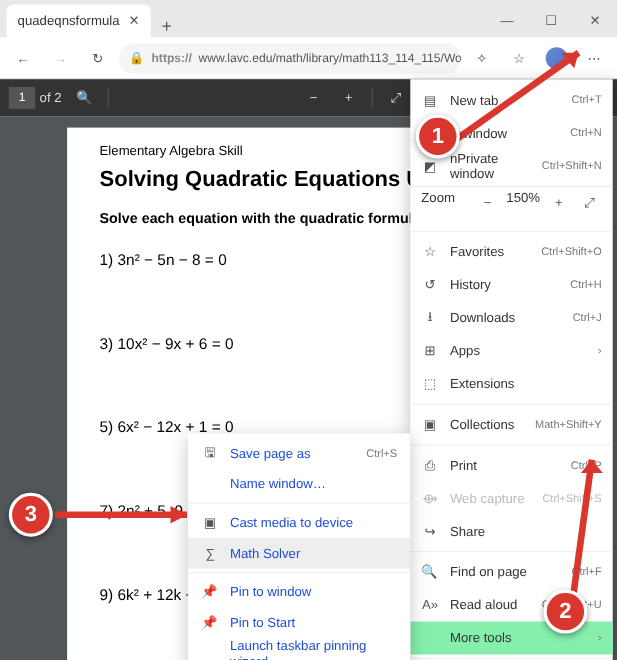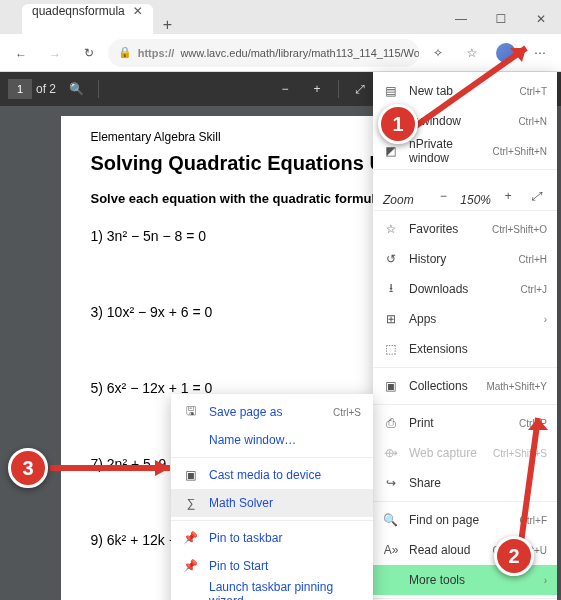--- a/index.html
+++ b/index.html
@@ -1,20 +1,20 @@
 <!DOCTYPE html>
 <html><head>
 <meta charset="utf-8">
 <style>
 * { box-sizing: border-box; margin: 0; padding: 0; font-family: "Segoe UI", sans-serif; }
 body { width: 561px; height: 600px; background: #f3f3f3; position: relative; overflow: hidden; font-size: 12px; color: #333; }
 
 
 .titlebar { height: 34px; display: flex; align-items: flex-end; background: #e8e8e8; }
-.tab { display: flex; align-items: flex-start; background: #fff; height: 30px; padding: 0 10px; border-radius: 6px 6px 0 0; margin-left: 22px; gap: 8px; font-size: 12px; }
+.tab { display: flex; align-items: center; background: #fff; height: 30px; padding: 0 10px; border-radius: 6px 6px 0 0; margin-left: 6px; gap: 8px; font-size: 12px; }
 .tab .close { font-size: 12px; color: #555; }
 .newtab { padding: 0 10px; font-size: 16px; color: #555; }
 .winctrl { margin-left: auto; display: flex; }
 .winctrl div { width: 40px; height: 30px; display: flex; align-items: center; justify-content: center; color: #555; }
 
 
 .toolbar { height: 38px; background: #fff; display: flex; align-items: center; padding: 0 6px; gap: 4px; border-bottom: 1px solid #ddd; }
 .tbtn { width: 30px; height: 30px; display: flex; align-items: center; justify-content: center; color: #555; border-radius: 4px; }
 .addr { flex: 1; display: flex; align-items: center; height: 28px; background: #f5f5f5; border-radius: 14px; padding: 0 10px; gap: 6px; font-size: 11px; color: #555; overflow: hidden; white-space: nowrap; }
 .addr .proto { color: #888; font-weight: bold; }
@@ -41,21 +41,21 @@
 
 .menu { position: absolute; right: 4px; top: 72px; width: 184px; background: #fff; box-shadow: 0 4px 16px rgba(0,0,0,0.25); font-size: 12px; z-index: 10; padding-bottom: 4px; }
 .menu .mrow { display: flex; align-items: center; height: 30px; padding: 0 10px; gap: 10px; }
 .menu .mrow .mi { width: 16px; text-align: center; color: #555; }
 .menu .mrow .ml { flex: 1; color: #333; }
 .menu .mrow .ms { font-size: 10px; color: #777; text-align: right; }
 .menu .mrow .ch { color: #777; font-size: 10px; }
 .menu .mrow.dis .ml, .menu .mrow.dis .mi, .menu .mrow.dis .ms { color: #bbb; }
 .menu .mrow.hi { background: #86efac; }
 .menu hr { border: none; border-top: 1px solid #eee; margin: 3px 0; }
-.menu .zoomrow { display: flex; align-items: flex-end; height: 34px; padding: 0 10px; gap: 6px; font-style: italic; }
+.menu .zoomrow { display: flex; align-items: flex-start; height: 34px; padding: 0 10px; gap: 6px; }
 .menu .zoomrow .zl { flex: 1; }
 .menu .zoomrow .zb { width: 22px; height: 22px; display: flex; align-items: center; justify-content: center; color: #555; }
 
 
 .submenu { position: absolute; left: 171px; top: 394px; width: 202px; background: #fff; box-shadow: 0 4px 16px rgba(0,0,0,0.25); font-size: 12px; z-index: 11; padding: 4px 0; }
 .submenu .srow { display: flex; align-items: center; height: 28px; padding: 0 12px; gap: 10px; }
 .submenu .srow .si { width: 16px; text-align: center; color: #555; }
 .submenu .srow .sl { flex: 1; color: #1d4ed8; }
 .submenu .srow .ss { font-size: 10px; color: #777; }
 .submenu .srow.hi { background: #eee; }
@@ -243,21 +243,21 @@
       <span class="si">▣</span>
       <span class="sl">Cast media to device</span>
     </div>
   <div class="srow hi">
       <span class="si">∑</span>
       <span class="sl">Math Solver</span>
     </div>
   <hr>
   <div class="srow">
       <span class="si">📌</span>
-      <span class="sl">Pin to taskbar</span>
+      <span class="sl">Pin to window</span>
     </div>
   <div class="srow">
       <span class="si">📌</span>
       <span class="sl">Pin to Start</span>
     </div>
   <div class="srow">
       <span class="si"></span>
       <span class="sl">Launch taskbar pinning wizard</span>
     </div>
 

